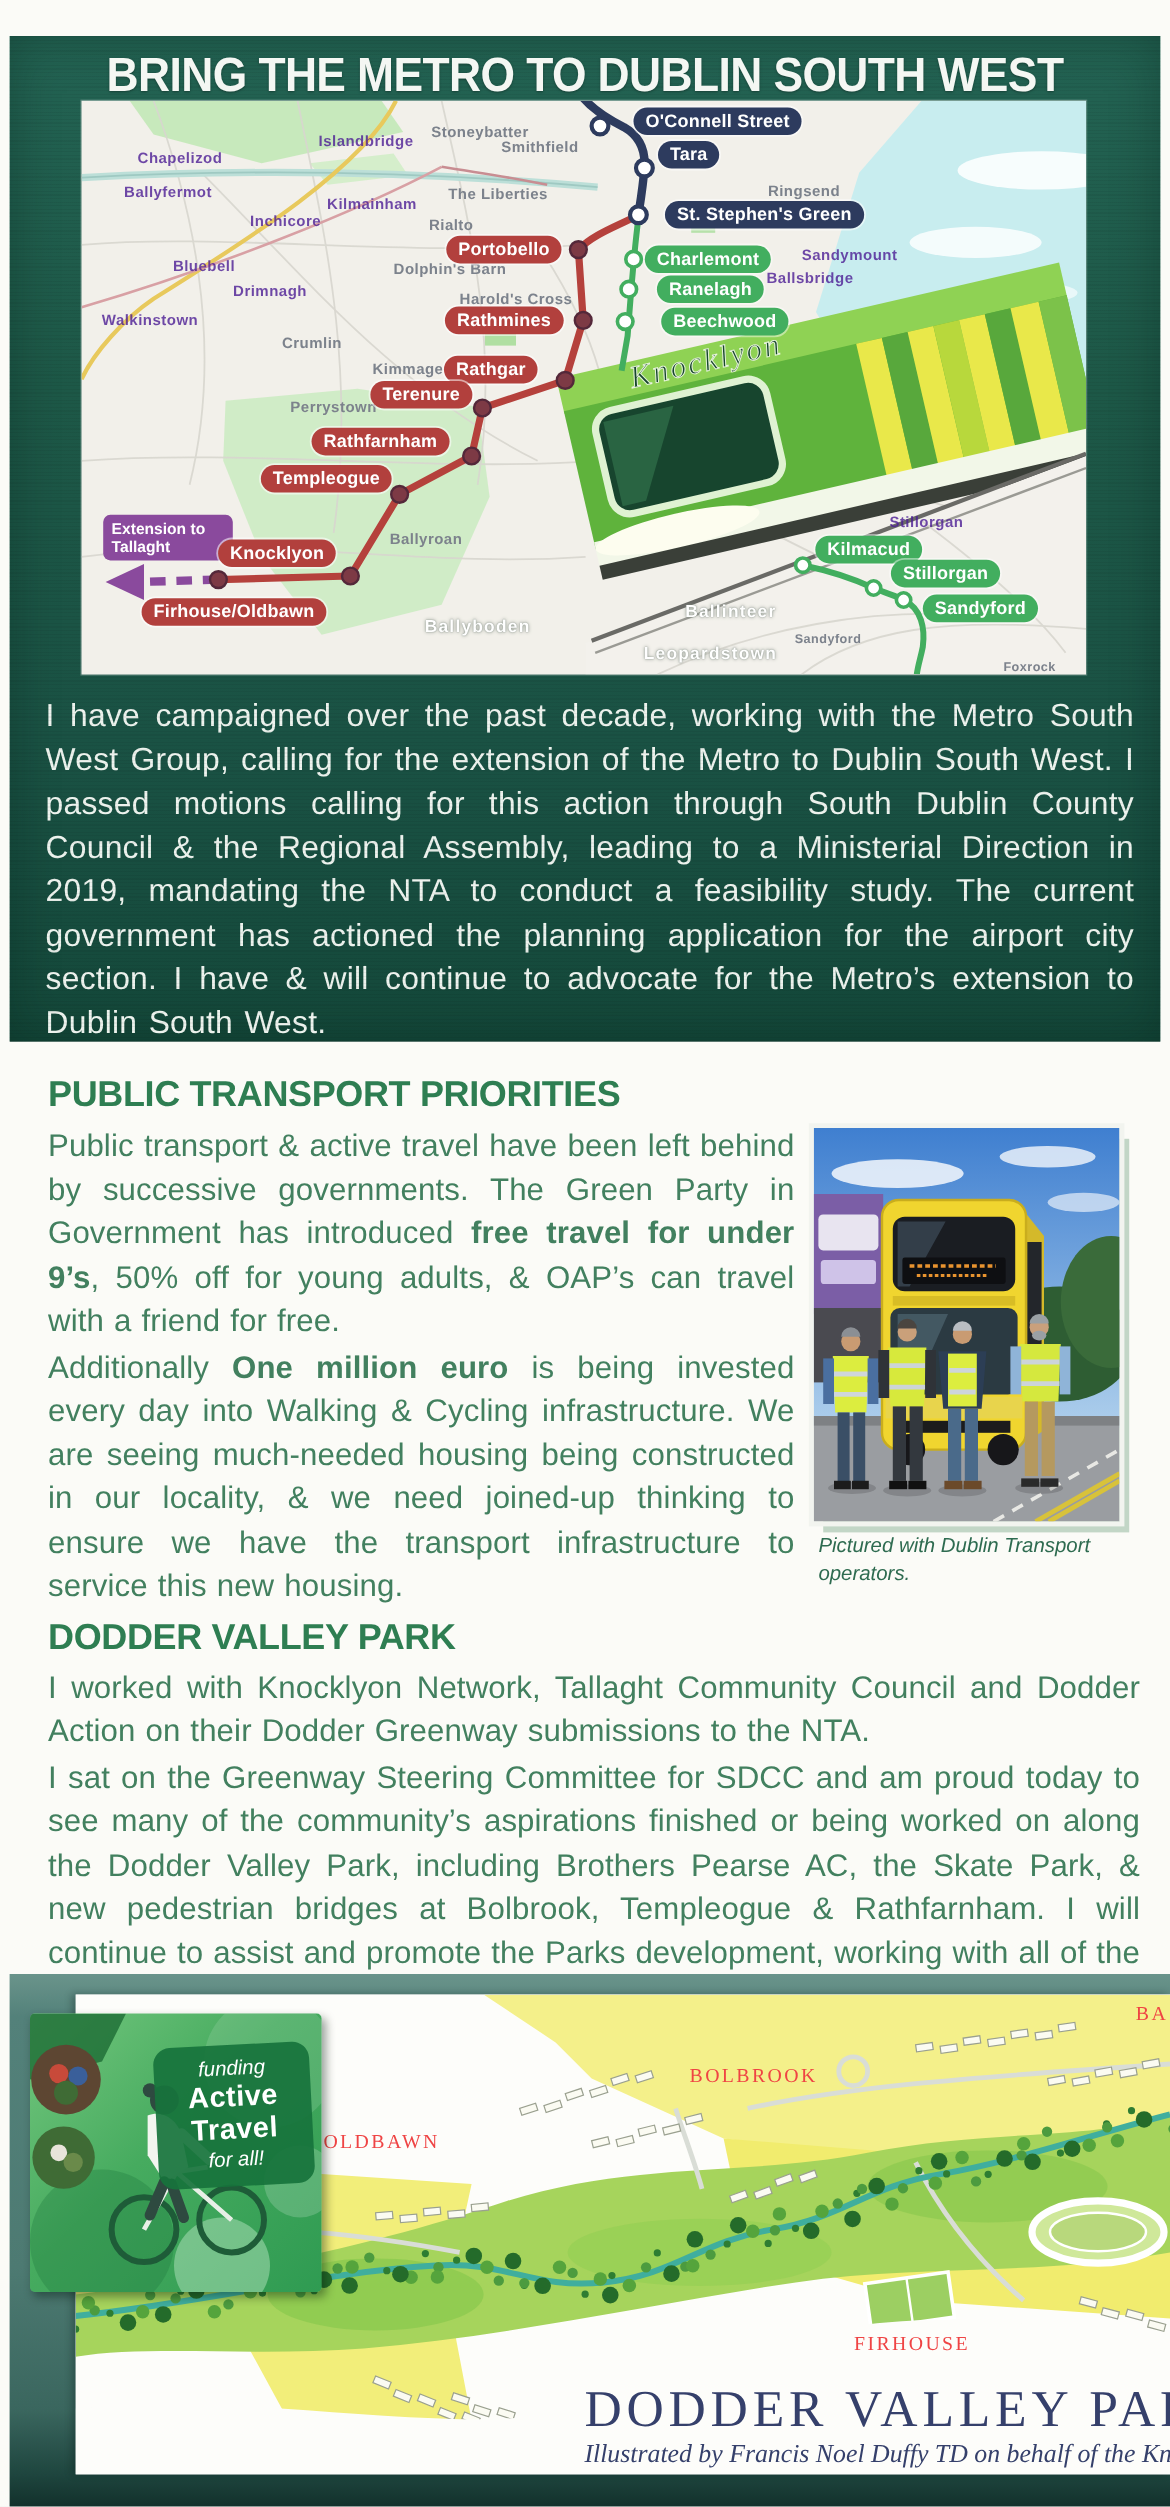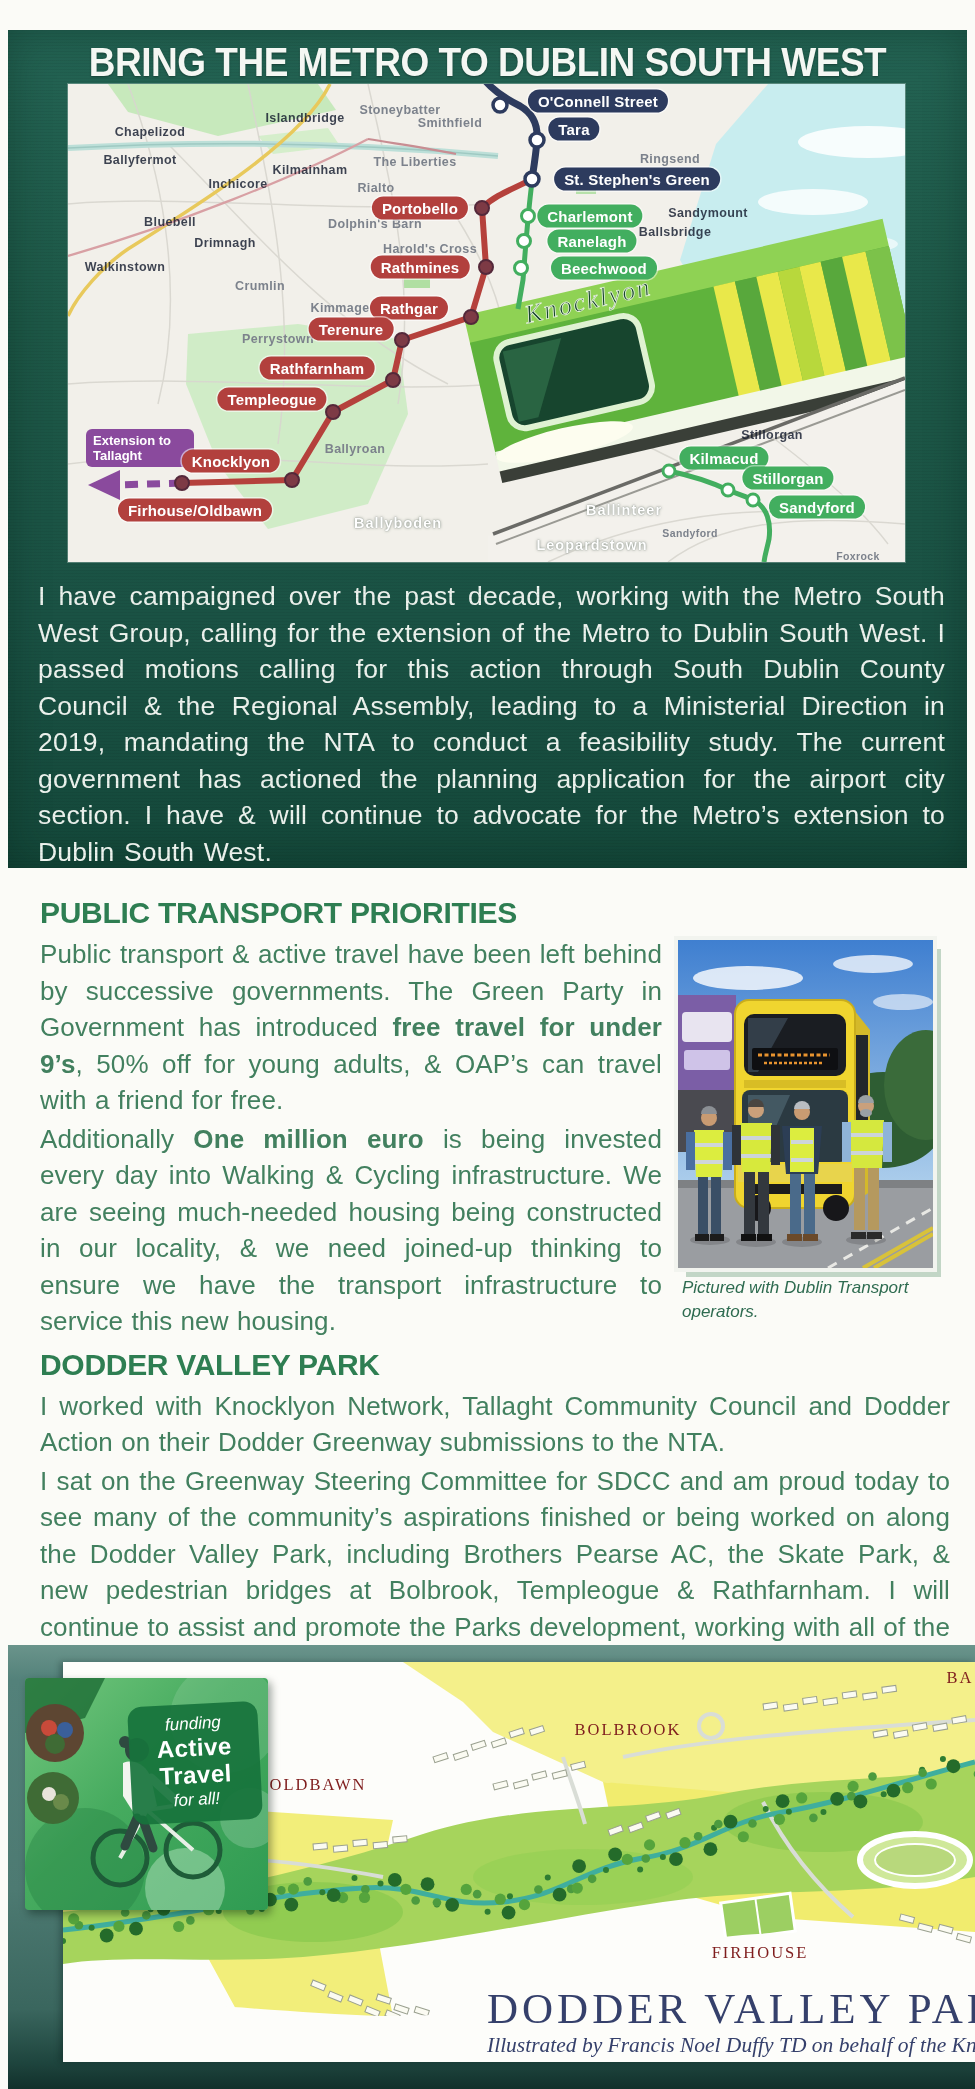--- a/index.html
+++ b/index.html
@@ -13,21 +13,21 @@
         background:repeating-linear-gradient(180deg,rgba(0,0,0,.05) 0 1px,transparent 1px 3px);}
   .hero-title{position:absolute;left:0;right:0;top:12px;margin:0;text-align:center;
         color:#f4f7f3;font-size:37px;font-weight:bold;letter-spacing:-.5px;
         transform:scaleY(1.08);text-shadow:0 1px 2px rgba(0,0,0,.35);z-index:5;}
   .map-wrap{position:absolute;left:60px;top:54px;width:837px;height:478px;background:#f2f0ea;
         overflow:hidden;box-shadow:0 0 0 1px rgba(255,255,255,.25);z-index:4;}
   .map-wrap svg{position:absolute;inset:0;}
   .layer{position:absolute;inset:0;}
   .area-label{position:absolute;transform:translate(-50%,-50%);white-space:nowrap;
         font-size:12.5px;font-weight:bold;color:#7c828c;letter-spacing:.4px;}
-  .area-label.w2{color:#0f172a;opacity:.8;}
+  .area-label.w2{color:#4c1d95;opacity:.8;}
   .area-label.w{color:#fff;font-size:14.5px;letter-spacing:1px;
         text-shadow:0 0 3px rgba(130,140,130,.95),0 0 1px #8a948c;}
   .area-label.s{font-size:10.5px;}
   .pill{position:absolute;transform:translate(-50%,-50%);white-space:nowrap;font-weight:bold;
         font-size:15px;color:#fff;padding:3px 10px;border-radius:14px;letter-spacing:.2px;}
   .pill.red{background:#b2403d;box-shadow:0 0 0 1.5px rgba(255,255,255,.55);}
   .pill.navy{background:#2d3b5e;box-shadow:0 0 0 1.5px rgba(255,255,255,.55);}
   .pill.green{background:#42ae5f;box-shadow:0 0 0 1.5px rgba(255,255,255,.45);}
   .ext-box{position:absolute;left:18px;top:345px;width:94px;background:#8a4a9d;color:#fff;
         font-weight:bold;font-size:13px;line-height:15px;padding:4px 7px;border-radius:6px;}
@@ -45,21 +45,21 @@
   .photo-frame{position:relative;width:255px;height:328px;background:#dfe8e0;
         box-shadow:8px 9px 0 0 #c2d6c6;outline:4px solid #f2f4ef;}
   .photo-caption{margin:8px 0 0 4px;color:#2e6b50;font-style:italic;font-size:17px;line-height:24px;width:255px;}
   .dodder-heading{clear:both;padding-top:6px;}
   
   .footer-art{position:absolute;left:8px;top:1645px;width:967px;height:444px;
         background:linear-gradient(180deg,#6a948b 0%,#53817a 8%,#4d7a72 55%,#3a665e 82%,#1e453e 94%,#12302b 100%);}
   .paper{position:absolute;left:55px;top:17px;width:912px;height:400px;background:#fdfdfa;
         overflow:hidden;box-shadow:-3px 0 6px rgba(0,20,15,.3);}
   .park-label{position:absolute;transform:translate(-50%,-50%);white-space:nowrap;
-        font-family:"Liberation Serif",serif;font-size:16.5px;color:#7f1d1d;letter-spacing:2px;}
+        font-family:"Liberation Serif",serif;font-size:16.5px;color:#ef4444;letter-spacing:2px;}
   .park-title{position:absolute;left:424px;top:322px;white-space:nowrap;
         font-family:"Liberation Serif",serif;font-size:43px;color:#35406b;letter-spacing:4px;}
   .park-subtitle{position:absolute;left:424px;top:371px;white-space:nowrap;
         font-family:"Liberation Serif",serif;font-style:italic;font-size:21.5px;color:#35406b;}
   .travel-card{position:absolute;left:17px;top:33px;width:243px;height:232px;border-radius:4px;
         overflow:hidden;background:linear-gradient(135deg,#74c77e 0%,#46ab5f 45%,#2f9b52 100%);
         box-shadow:3px 4px 8px rgba(0,20,10,.4);}
   .travel-card svg{position:absolute;inset:0;}
   .card-label{position:absolute;right:8px;top:26px;width:122px;text-align:center;
         transform:rotate(-3deg);background:rgba(23,115,60,.92);border-radius:14px;padding:10px 4px 12px;}
@@ -196,21 +196,21 @@
           <div class="area-label w2" style="left: 40px; top: 183px; padding-left: 34px;">Walkinstown</div>
           <div class="area-label" style="left: 192px; top: 202px;">Crumlin</div>
           <div class="area-label" style="left: 272px; top: 224px;">Kimmage</div>
           <div class="area-label" style="left: 210px; top: 255px;">Perrystown</div>
           <div class="area-label" style="left: 602px; top: 75px;">Ringsend</div>
           <div class="area-label w2" style="left: 640px; top: 129px;">Sandymount</div>
           <div class="area-label w2" style="left: 607px; top: 148px;">Ballsbridge</div>
           <div class="area-label" style="left: 287px; top: 365px;">Ballyroan</div>
           <div class="area-label w" style="left: 330px; top: 439px;">Ballyboden</div>
           <div class="area-label w2" style="left: 704px; top: 351px;">Stillorgan</div>
-          <div class="area-label w" style="left: 556px; top: 426px; text-align: center;">Ballinteer</div>
+          <div class="area-label w" style="left: 541px; top: 426px; text-align: center;">Ballinteer</div>
           <div class="area-label g s" style="left: 622px; top: 449px;">Sandyford</div>
           <div class="area-label w" style="left: 524px; top: 461px;">Leopardstown</div>
           <div class="area-label g s" style="left: 790px; top: 472px;">Foxrock</div>
         </div>
       <div class="layer" id="map-pills">
         <div class="ext-box">
           <div>Extension to</div>
           <div>Tallaght</div>
         </div>
       <div class="pill red" style="left: 352px; top: 124px;">Portobello</div>

